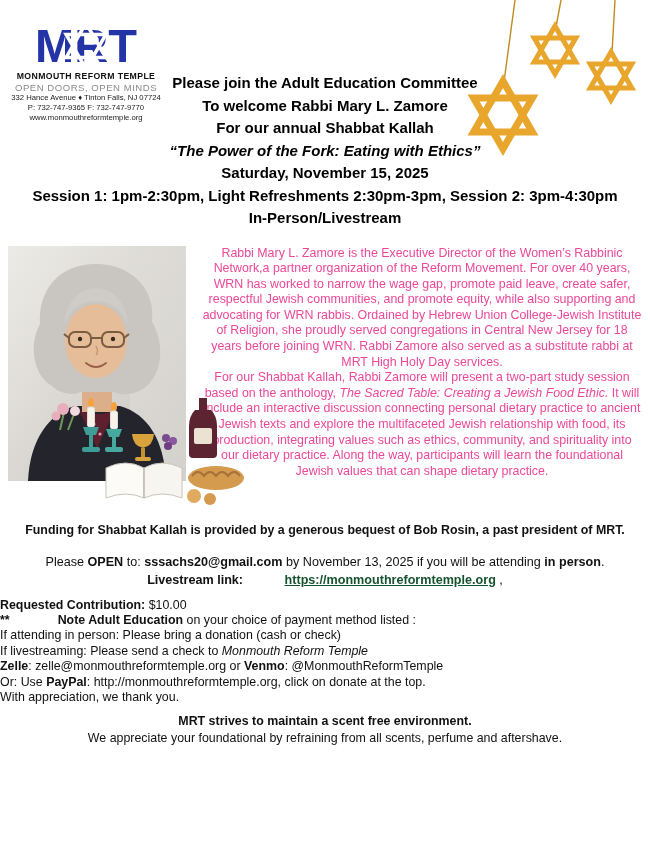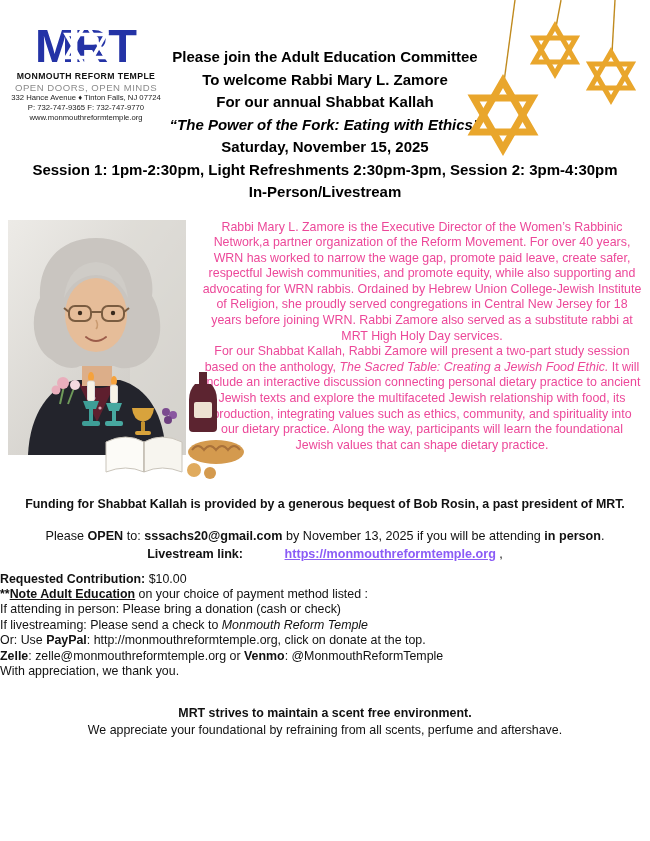--- a/index.html
+++ b/index.html
@@ -12,40 +12,40 @@
   .logo-mrt{font-size:47px;font-weight:700;color:#2433a6;letter-spacing:0px;line-height:1;}
   .logo-star{position:absolute;left:50%;top:50%;transform:translate(-50%,-50%);}
   .logo-name{font-size:8.7px;font-weight:700;letter-spacing:.4px;color:#101010;margin-top:2px;}
   .logo-tagline{font-size:9.6px;color:#8a8a8a;letter-spacing:.5px;margin-top:1px;}
   .logo-address,.logo-phone,.logo-web{font-size:7.7px;color:#222;margin-top:1px;}
 
   
   .stars{position:absolute;top:0;right:0;}
 
   
-  .headline{padding-top:46px;text-align:center;font-size:15px;font-weight:700;line-height:22.5px;color:#000;}
+  .headline{padding-top:72px;text-align:center;font-size:15px;font-weight:700;line-height:22.5px;color:#000;}
   .headline .it{font-style:italic;}
 
   
   .hero{display:flex;margin-top:16px;padding:0 6px 0 8px;}
   .photo-wrap{position:relative;width:186px;flex-shrink:0;}
   .photo{display:block;}
   .decor{position:absolute;left:36px;top:150px;z-index:2;}
   .bio{flex:1;text-align:center;font-size:12.4px;line-height:15.6px;padding:0 2px 0 8px;color:#ec4899;}
 
   
   .funding{margin-top:42px;text-align:center;font-weight:700;font-size:12.4px;padding:0 8px;}
   .rsvp{margin-top:16px;text-align:center;font-size:12.6px;line-height:18.5px;}
   .contrib{margin-top:8px;text-align:left;font-size:12.4px;line-height:15.4px;}
-  .footer{margin-top:26px;text-align:center;font-size:12.4px;line-height:16.5px;}
+  .footer{margin-top:8px;text-align:center;font-size:12.4px;line-height:16.5px;}
 
   .b{font-weight:700;}
   .i{font-style:italic;}
-  .u{text-decoration:underline;}
-  .link{text-decoration:underline;color:#8b5cf6;cursor:pointer;margin-left:38px;}
+  .u{margin-left:48px;}
+  .link{text-decoration:underline;color:#14532d;cursor:pointer;margin-left:38px;}
 </style>
 </head>
 <body>
 
 <div class="page">
 
   <div class="logo">
     <div class="logo-mrt-wrap">
       <div class="logo-mrt">MRT</div>
       <svg class="logo-star" width="52" height="56" viewBox="0 0 100 110">
@@ -182,22 +182,22 @@
   <section class="rsvp">
     <div><span>Please </span><span class="b">OPEN</span><span> to: </span><span class="b">sssachs20@gmail.com</span><span> by November 13, 2025 if you will be attending </span><span class="b">in person</span><span>.</span></div>
     <div><span class="b">Livestream link: </span><span class="b link">https://monmouthreformtemple.org</span><span> ,</span></div>
   </section>
 
   <section class="contrib">
     <div><span class="b">Requested Contribution:</span><span> $10.00</span></div>
     <div><span class="b">**</span><span class="b u">Note Adult Education</span><span> on your choice of payment method listed :</span></div>
     <div>If attending in person: Please bring a donation (cash or check)</div>
     <div><span>If livestreaming: Please send a check to </span><span class="i">Monmouth Reform Temple</span></div>
+    <div><span class="b">Zelle</span><span>: zelle@monmouthreformtemple.org or </span><span class="b">Venmo</span><span>: @MonmouthReformTemple</span></div>
     <div><span>Or: Use </span><span class="b">PayPal</span><span>: http://monmouthreformtemple.org, click on donate at the top.</span></div>
-    <div><span class="b">Zelle</span><span>: zelle@monmouthreformtemple.org or </span><span class="b">Venmo</span><span>: @MonmouthReformTemple</span></div>
     <div>With appreciation, we thank you.</div>
   </section>
 
   <footer class="footer">
     <div class="b">MRT strives to maintain a scent free environment.</div>
     <div>We appreciate your foundational by refraining from all scents, perfume and aftershave.</div>
   </footer>
 
 </div>
 

